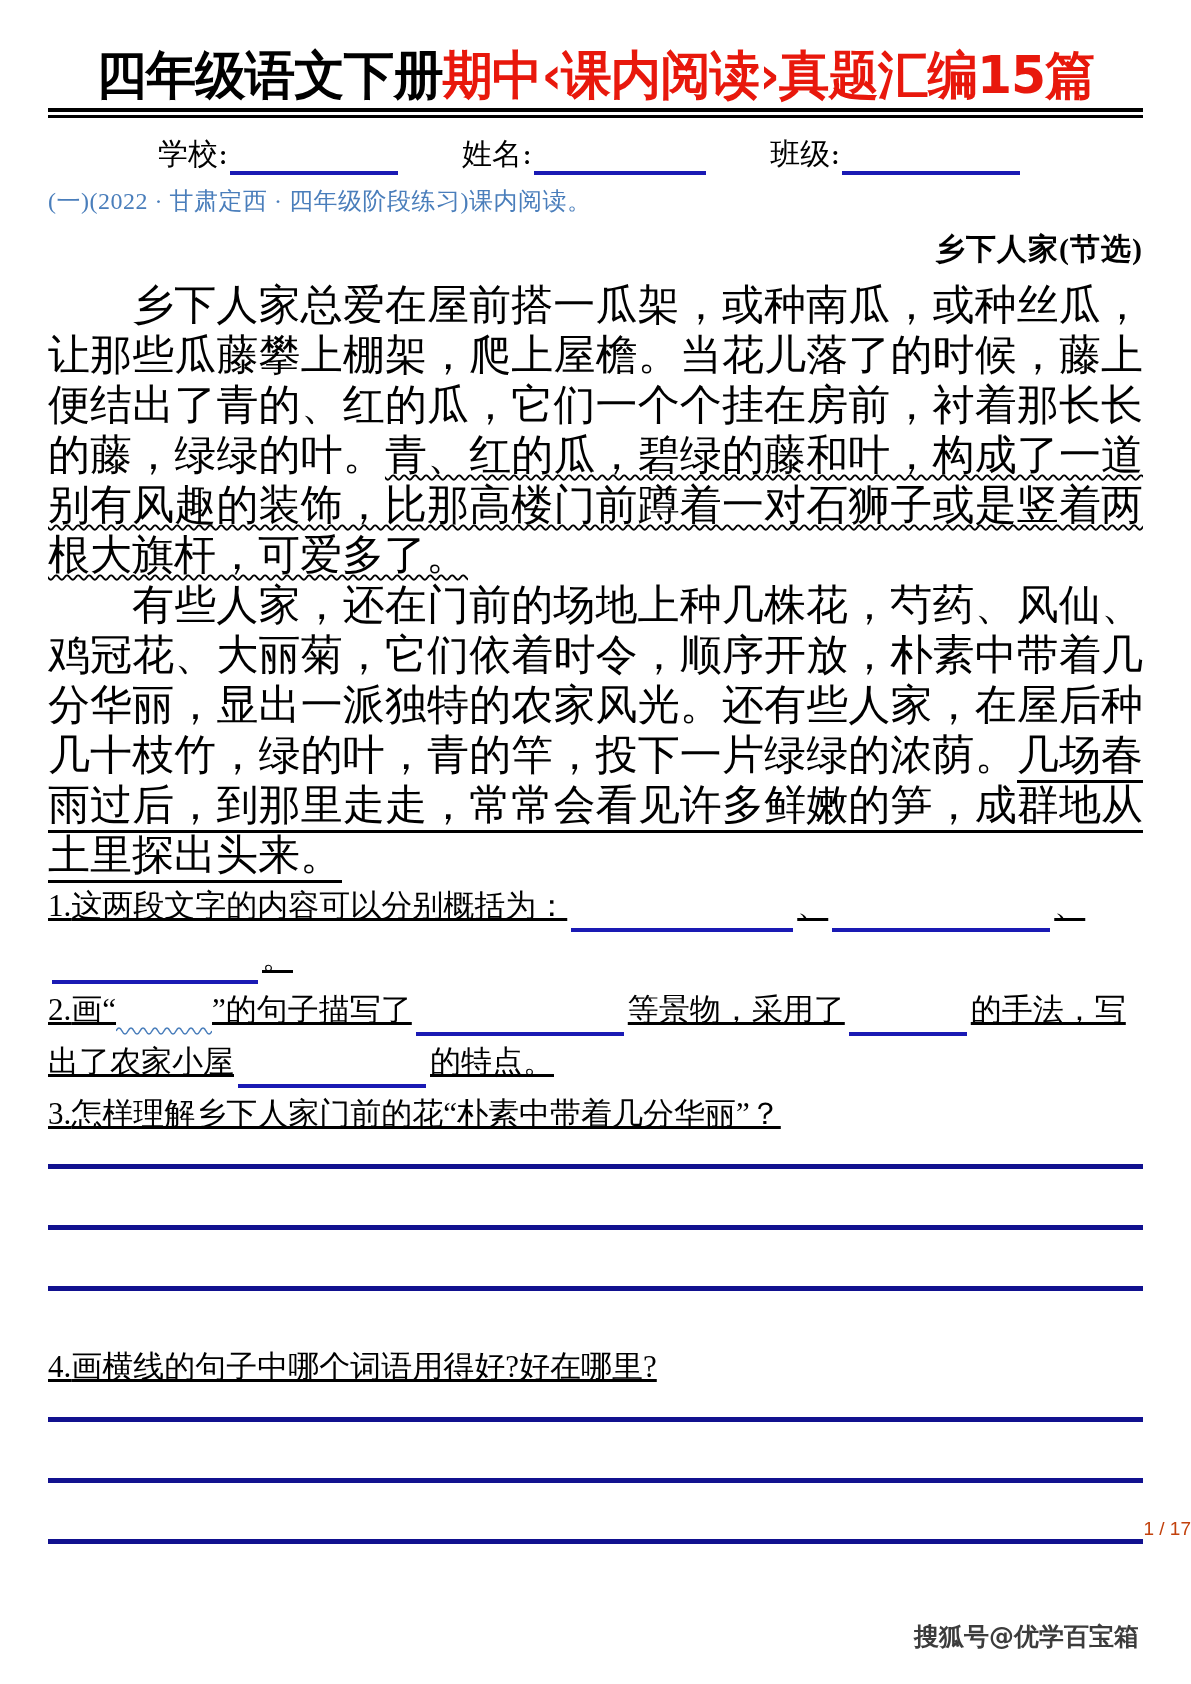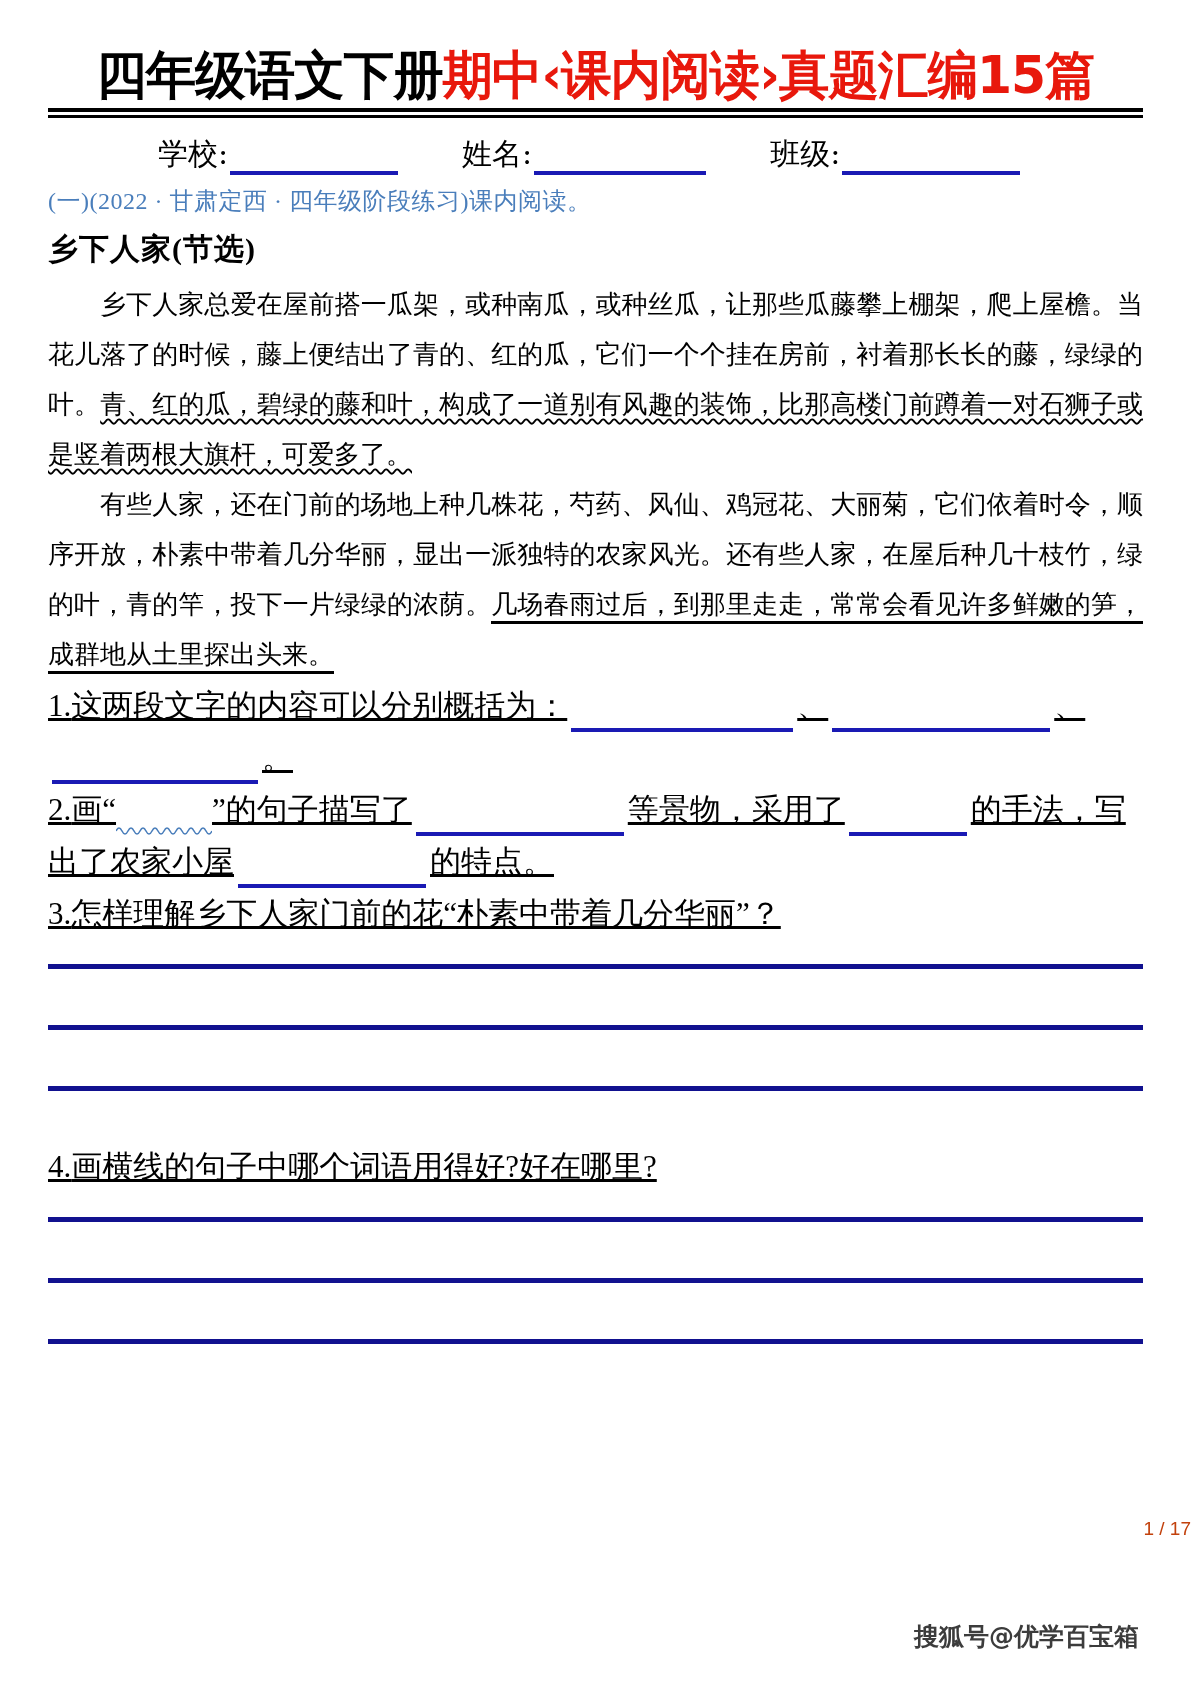--- a/index.html
+++ b/index.html
@@ -74,28 +74,28 @@
   .source-line {
     color: #4a7ebb;
     font-size: 24px;
     margin-top: 10px;
     letter-spacing: 0.5px;
     white-space: nowrap;
   }
 
   
   .article-title {
-    text-align: left;
+    text-align: right;
     font-weight: bold;
     font-size: 30px;
     margin-top: 12px;
     letter-spacing: 1px;
   }
   .article-body {
-    font-size: 26px;
+    font-size: 42px;
     line-height: 50px;
     margin-top: 10px;
     text-align: justify;
     text-justify: inter-character;
   }
   .article-body p {
     margin: 0;
     text-indent: 2em;
   }
   .u-wave {

